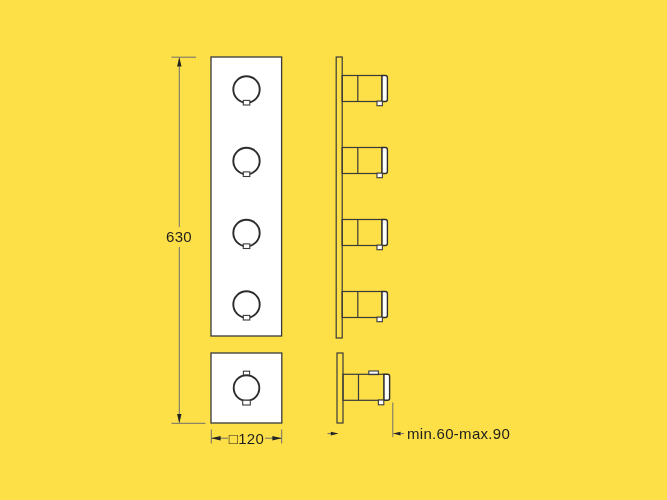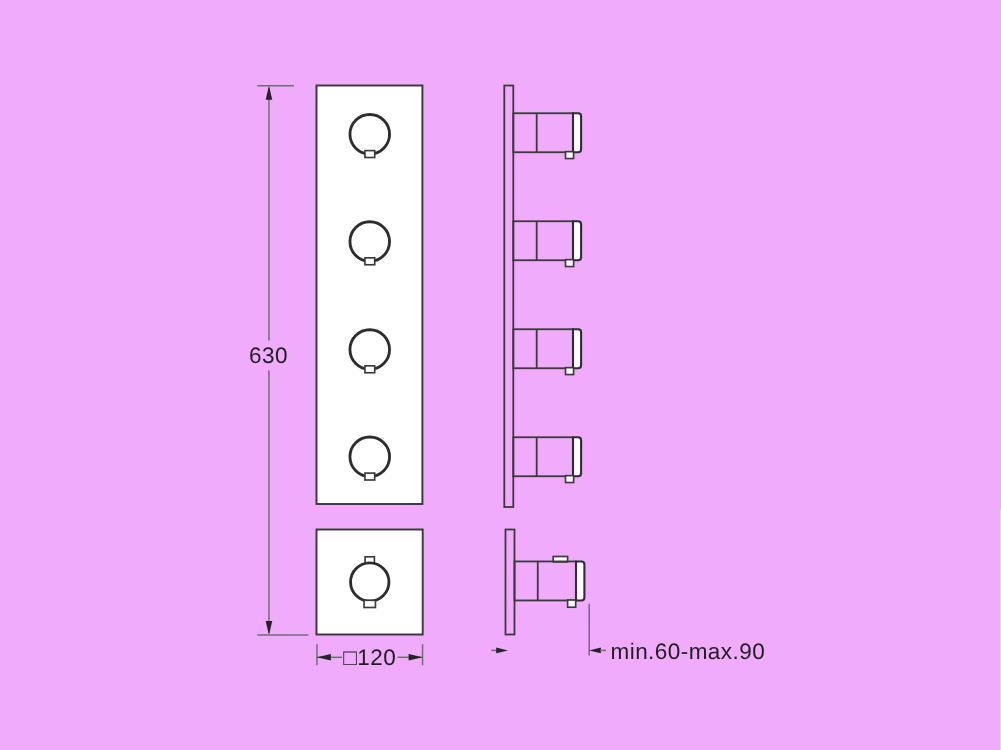--- a/index.html
+++ b/index.html
@@ -1,19 +1,19 @@
 <!DOCTYPE html>
 <html><head>
 <meta charset="utf-8">
 <style>
   html,body{margin:0;padding:0;background:#ffffff;}
   .canvas{
     position:relative;
     width:667px;height:500px;
-    background:#f0abfc;
+    background:#fde047;
     font-family:"Liberation Sans","DejaVu Sans",sans-serif;
     overflow:hidden;
   }
   svg{display:block;}
   .outline{stroke:#3a3a3a;fill:#ffffff;stroke-width:1.3;}
   .bold-outline{stroke:#2d2d2d;fill:#ffffff;stroke-width:1.9;}
   .thin-outline{stroke:#3a3a3a;fill:#ffffff;stroke-width:1.1;}
   .side-line{stroke:#3a3a3a;fill:none;stroke-width:1.2;}
   .cap{stroke:#2e2e2e;fill:#ffffff;stroke-width:1.4;}
   .dim{stroke:#6f6f6f;fill:none;stroke-width:1;}

